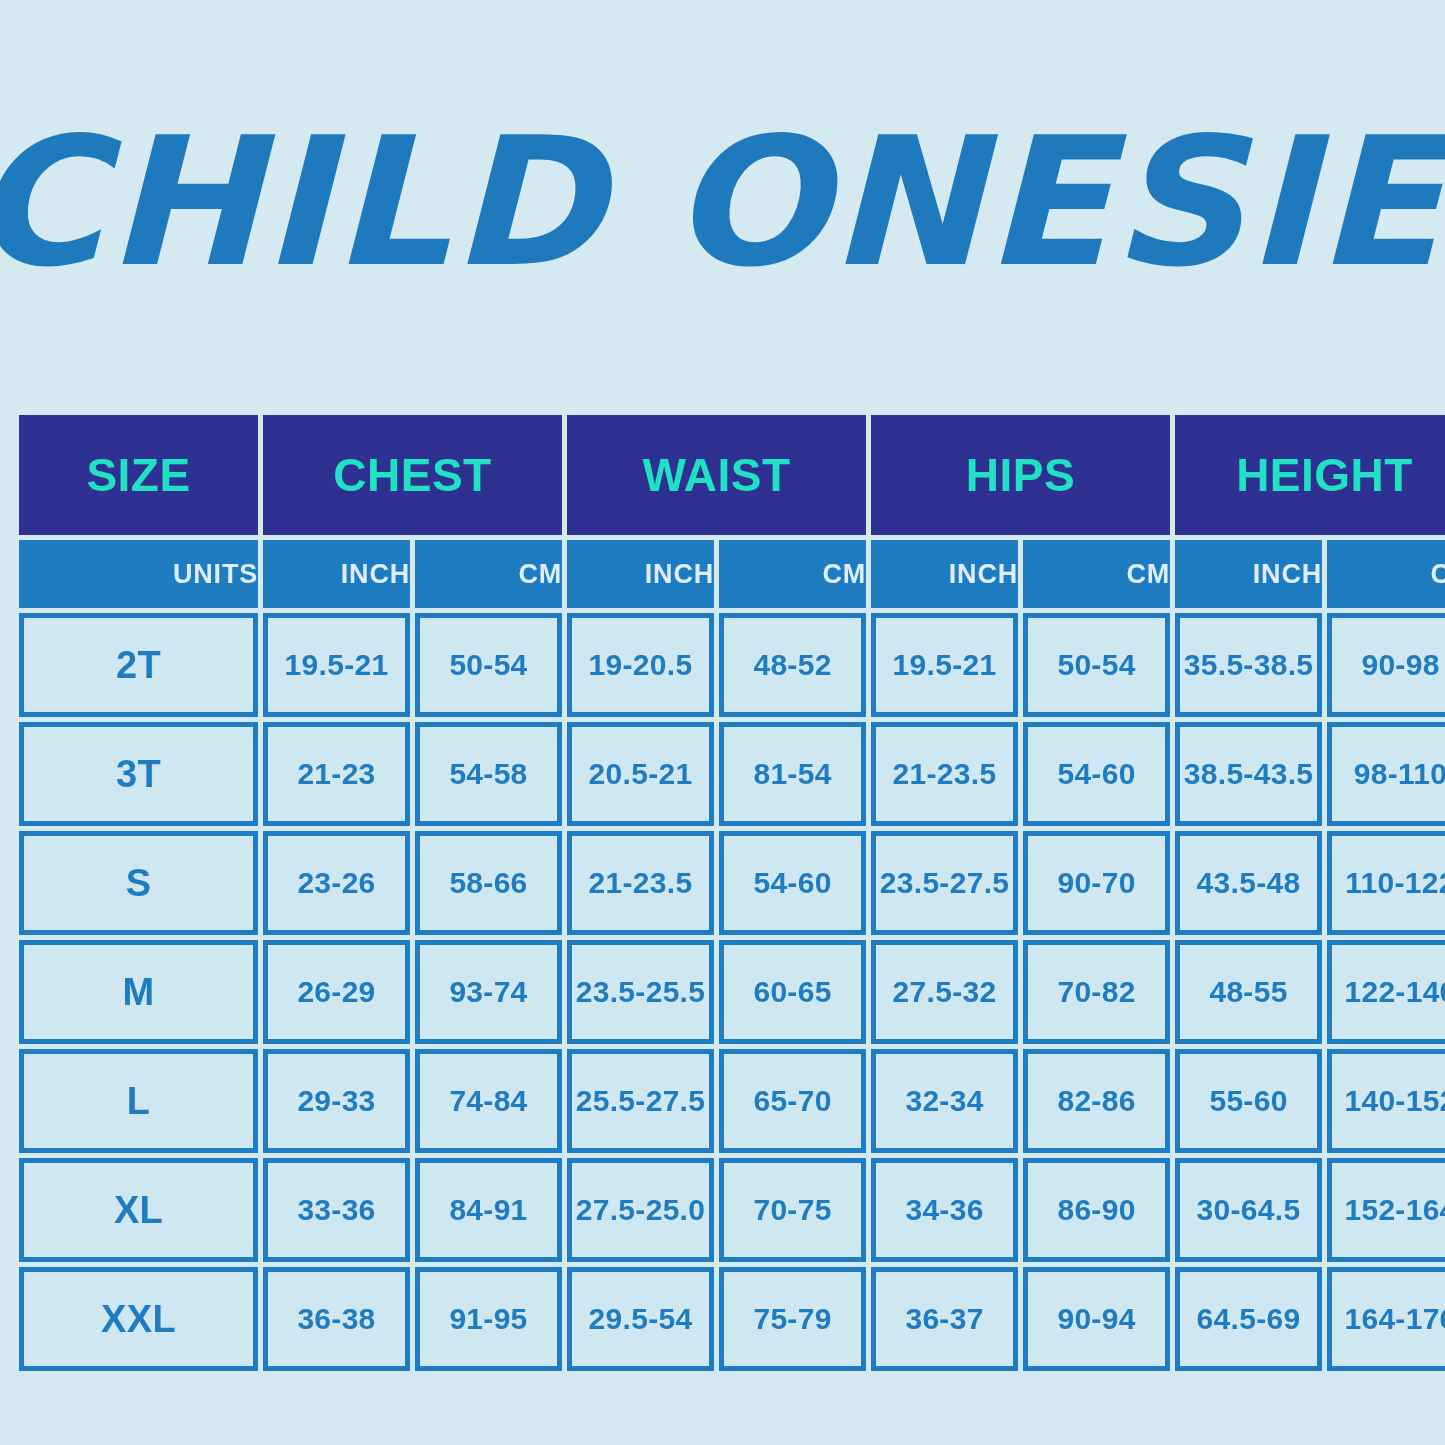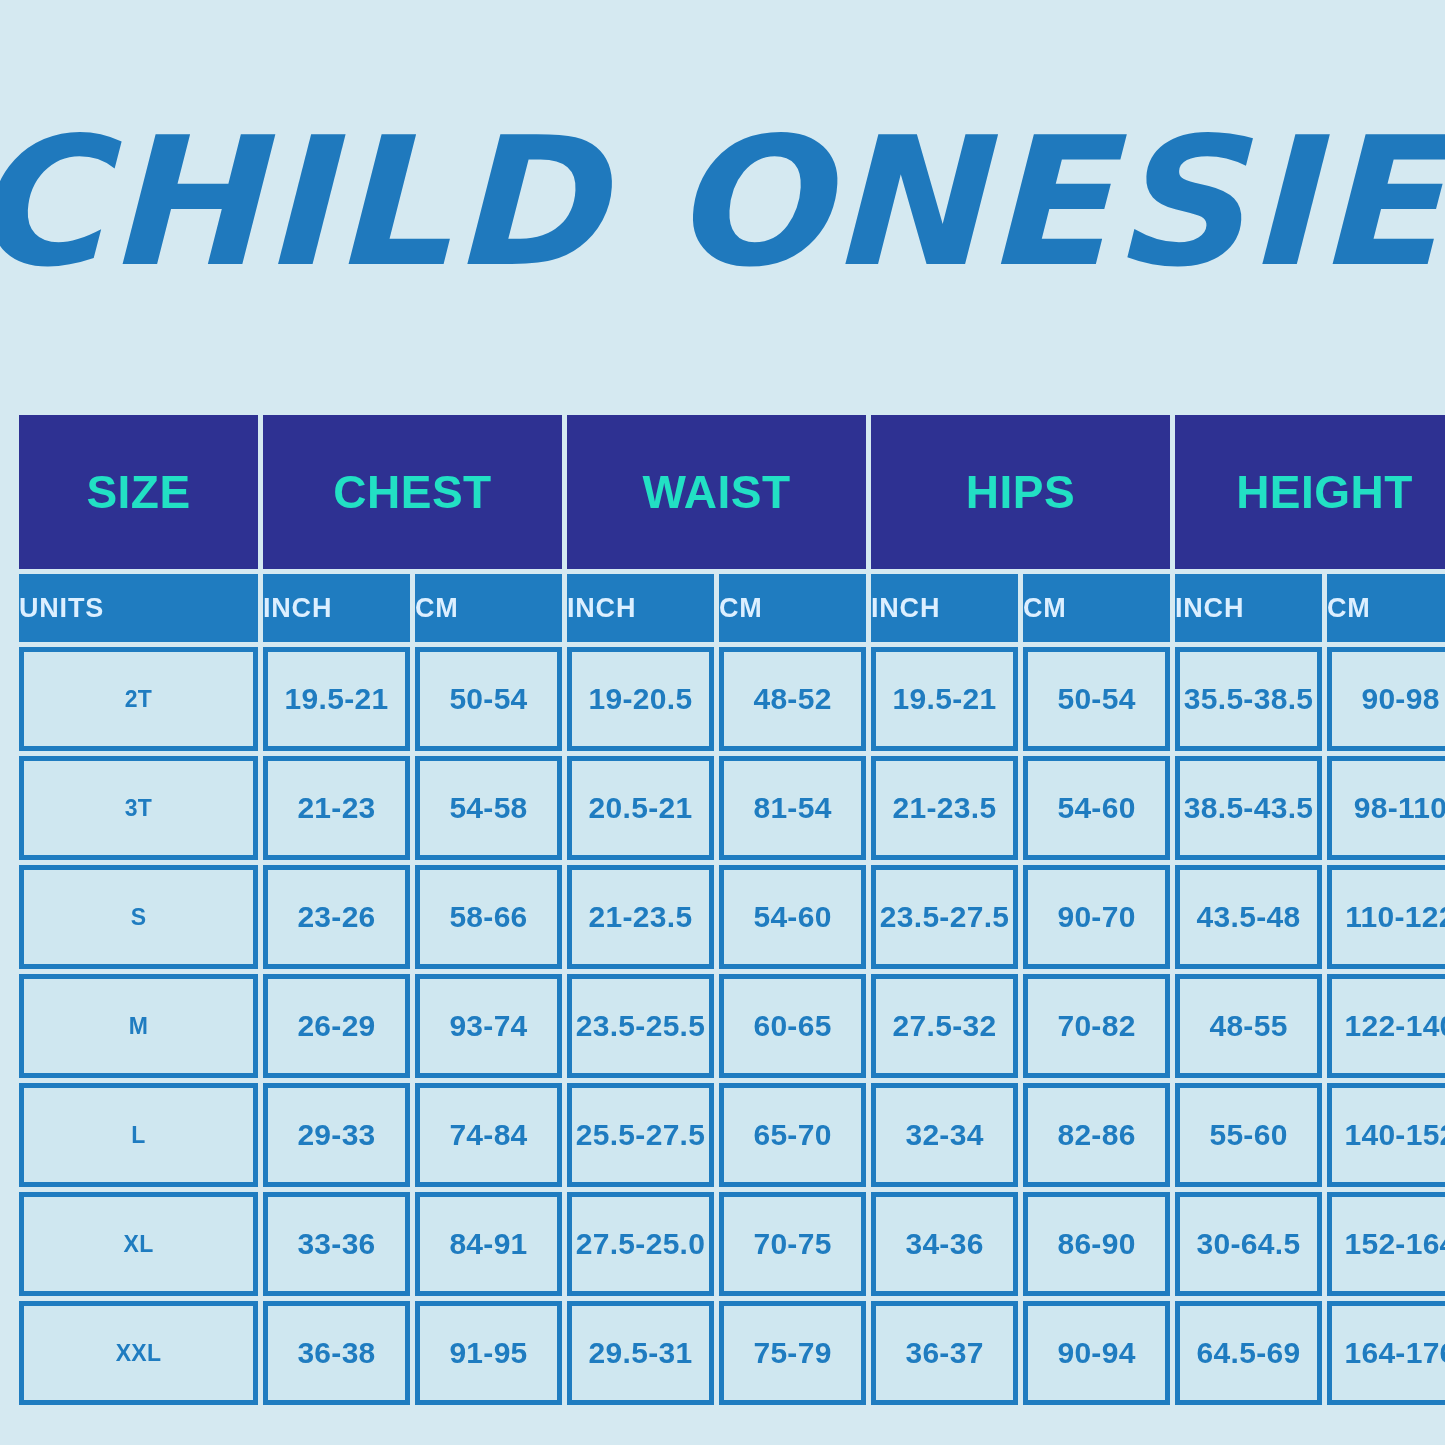--- a/index.html
+++ b/index.html
@@ -64,53 +64,53 @@
   
   th.group {
     background: #2e3192;
     color: #22e0c4;
     font-size: 46px;
     font-weight: 700;
     letter-spacing: 0.5px;
     height: 120px;
     text-align: center;
     vertical-align: middle;
-    padding: 17px;
+    padding: 0;
     text-transform: uppercase;
   }
 
   
   th.unit {
     background: #1f7cc0;
     color: #dcefff;
     font-size: 27px;
     font-weight: 700;
     letter-spacing: 0.8px;
     height: 68px;
-    text-align: left;
+    text-align: right;
     vertical-align: middle;
     padding: 0;
     text-transform: uppercase;
   }
 
   
   td.cell {
     background: #cfe7f0;
     color: #1f7cc0;
     font-size: 30px;
     font-weight: 700;
     height: 104px;
     text-align: center;
     vertical-align: middle;
     padding: 0;
     box-shadow: 0 0 0 5px #1f7cc0 inset;
     letter-spacing: 0.3px;
   }
   td.cell.size-label {
-    font-size: 23px;
+    font-size: 38px;
   }
 
   
   col.c-size   { width: 239px; }
   col.c-in     { width: 147px; }
   col.c-cm     { width: 147px; }
 </style>
 </head>
 <body>
 
@@ -217,21 +217,21 @@
           <td class="cell">70-75</td>
           <td class="cell">34-36</td>
           <td class="cell">86-90</td>
           <td class="cell">30-64.5</td>
           <td class="cell">152-164</td>
         </tr>
         <tr>
           <td class="cell size-label">XXL</td>
           <td class="cell">36-38</td>
           <td class="cell">91-95</td>
-          <td class="cell">29.5-31</td>
+          <td class="cell">29.5-54</td>
           <td class="cell">75-79</td>
           <td class="cell">36-37</td>
           <td class="cell">90-94</td>
           <td class="cell">64.5-69</td>
           <td class="cell">164-176</td>
         </tr>
       </tbody>
     </table>
   </div>
 

